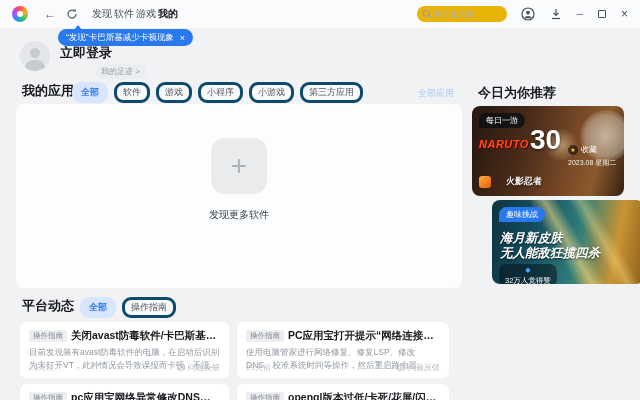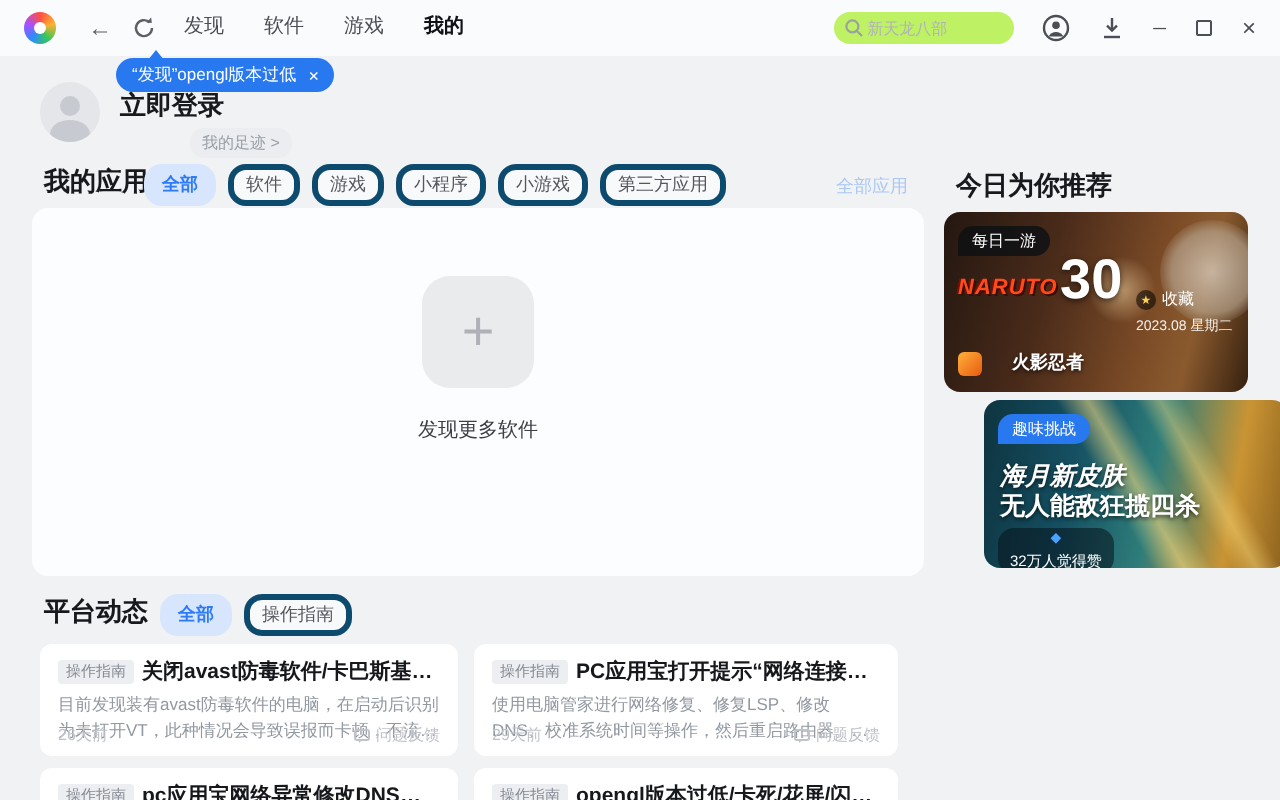--- a/index.html
+++ b/index.html
@@ -7,25 +7,25 @@
   .screen { position:relative; width:640px; height:400px; background:#f1f2f4; overflow:hidden; }
 
   
   .titlebar { position:absolute; top:0; left:0; width:640px; height:28px; background:#fafbfd; display:flex; align-items:center; }
   .logo { width:16px; height:16px; margin-left:12px; border-radius:50%;
           background:conic-gradient(#ff4f45,#ffb02e,#35c759,#2d8cff,#a950ff,#ff4f45); position:relative; }
   .logo::after { content:""; position:absolute; left:5px; top:5px; width:6px; height:6px; background:#fff; border-radius:50%; }
   .tb-btn { color:#5c6066; font-size:12px; line-height:1; cursor:default; }
   .back { margin-left:16px; }
   .refresh { margin-left:10px; display:flex; }
-  .nav { display:flex; margin-left:14px; gap:20px; }
+  .nav { display:flex; margin-left:14px; gap:2px; }
   .nav-item { font-size:10px; color:#4a4e55; line-height:28px; }
   .nav-item.active { color:#101216; font-weight:bold; }
   .spacer { flex:1; }
-  .searchbox { position:relative; width:90px; height:16px; background:#bef264; border-radius:9px; margin-right:14px; }
+  .searchbox { position:relative; width:90px; height:16px; background:#eab308; border-radius:9px; margin-right:14px; }
   .searchbox svg { position:absolute; left:5px; top:3px; }
   .searchbox input { position:absolute; left:17px; top:0; width:70px; height:16px; border:0; background:transparent; outline:none;
                      font-size:8px; color:#555; font-family:"Liberation Sans", sans-serif; }
   .searchbox input::placeholder { color:#b0b3b8; }
   .winicons { display:flex; align-items:center; gap:15px; margin-right:12px; }
   .maxbox { width:8px; height:8px; border:1px solid #4a4e55; border-radius:1px; }
   .minline { font-size:9px; color:#4a4e55; }
   .closex { font-size:12px; color:#4a4e55; }
 
   
@@ -82,21 +82,21 @@
   .app-ico { width:12px; height:12px; border-radius:3px; background:linear-gradient(135deg,#ffb13b,#e85a10); }
   .app-name { color:#fff; font-size:9px; font-weight:bold; text-shadow:0 1px 2px rgba(0,0,0,.7); }
 
   .card-moon { top:200px; height:84px;
       background:linear-gradient(100deg,#0e3440 0%,#155062 30%,#2e7d7a 55%,#c99433 80%,#8a5f1d 100%);margin-left:20px; }
   .card-moon::before { content:""; position:absolute; inset:0;
       background:linear-gradient(60deg,transparent 42%,rgba(255,224,130,.55) 50%,transparent 57%),
                  linear-gradient(60deg,transparent 62%,rgba(255,224,130,.4) 68%,transparent 74%); }
   .moon-l1 { position:absolute; left:8px; top:30px; font-size:12.5px; font-weight:bold; font-style:italic; color:#fff;
       text-shadow:0 1px 2px rgba(0,0,0,.65); }
-  .moon-l2 { position:absolute; left:8px; top:45px; font-size:12.5px; font-weight:bold; color:#fff;
+  .moon-l2 { position:absolute; left:8px; top:45px; font-size:12.5px; font-weight:bold; font-style:italic; color:#fff;
       text-shadow:0 1px 2px rgba(0,0,0,.65); }
   .stat-pill { position:absolute; left:7px; top:64px; background:rgba(8,18,28,.55); border-radius:8px; padding:2px 6px;
       display:flex; align-items:center; gap:3px;flex-direction:column; }
   .stat-diamond { color:#4aa3ff; font-size:7px; line-height:1; }
   .stat-text { color:#fff; font-size:7.5px; line-height:1.2; }
 
   
   .feed-title { position:absolute; left:22px; top:297px; }
   .feed-tabs { position:absolute; left:80px; top:297px; display:flex; gap:6px; }
   .acard { position:absolute; background:#fff; border-radius:6px; padding:7px 9px; overflow:hidden; }
@@ -152,21 +152,21 @@
           <line x1="2" y1="10.5" x2="10" y2="10.5" stroke="#4a4e55" stroke-width="1.2"></line>
         </svg>
       <span class="minline">─</span>
       <span class="maxbox"></span>
       <span class="closex">×</span>
     </div>
   </div>
 
   <div class="tooltip-arrow"></div>
   <div class="tooltip">
-    <span class="tooltip-text">“发现”opengl版本过低</span>
+    <span class="tooltip-text">“发现”卡巴斯基减少卡顿现象</span>
     <span class="tooltip-x">×</span>
   </div>
 
   <div class="avatar">
     <div class="head"></div>
     <div class="body"></div>
   </div>
   <div class="login">立即登录</div>
   <div class="footprint">我的足迹 &gt;</div>
 

